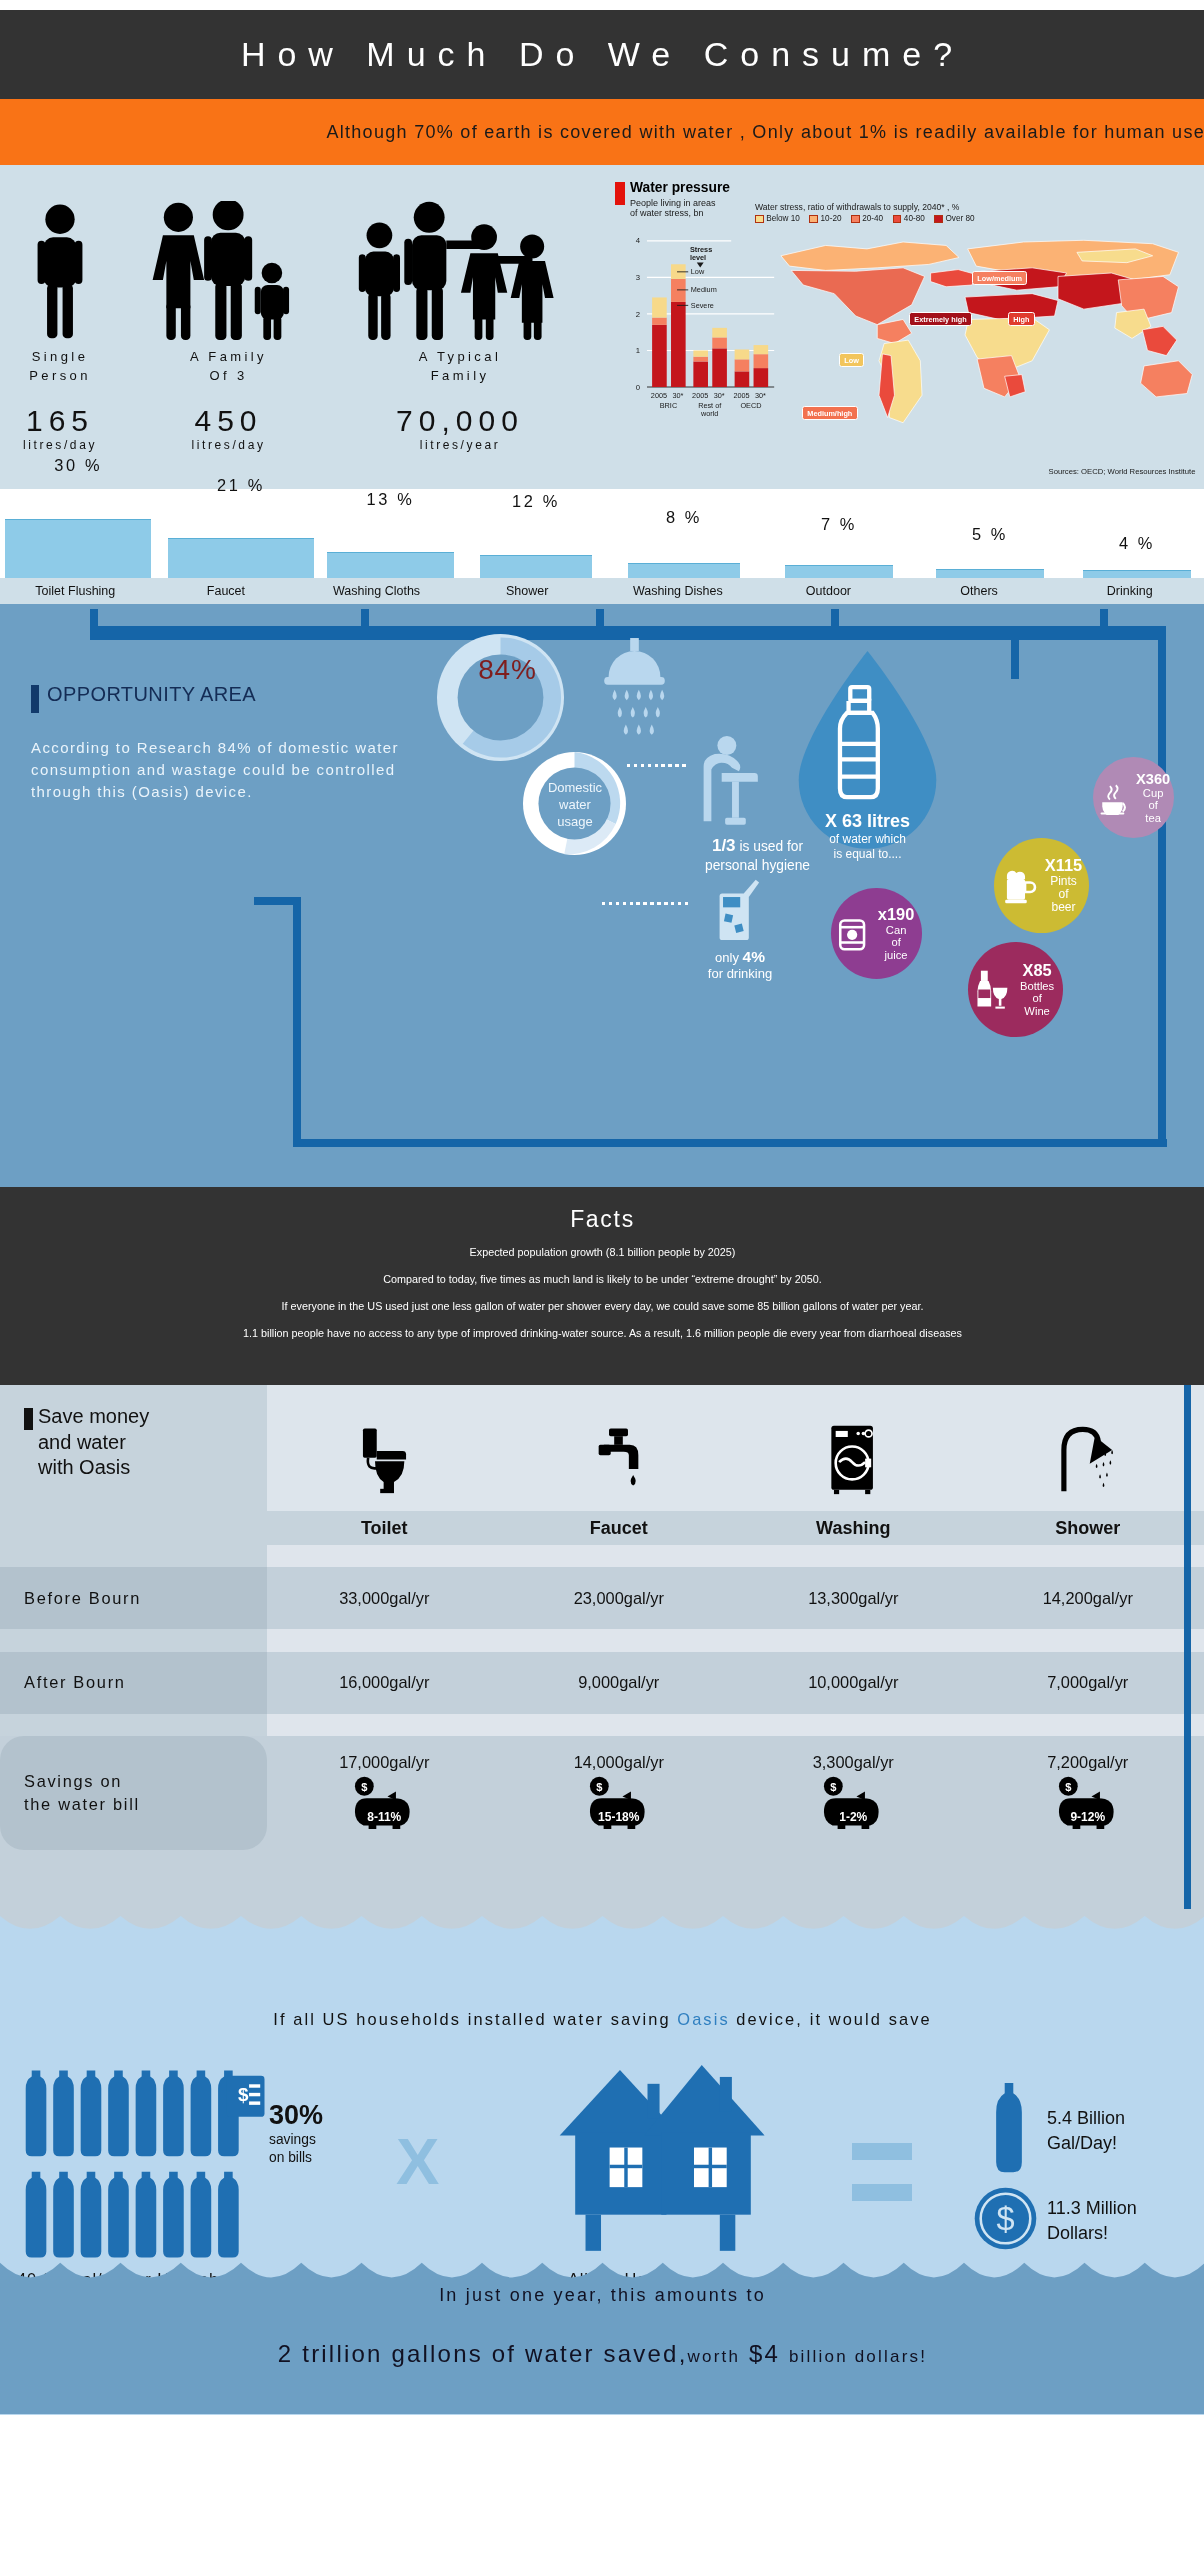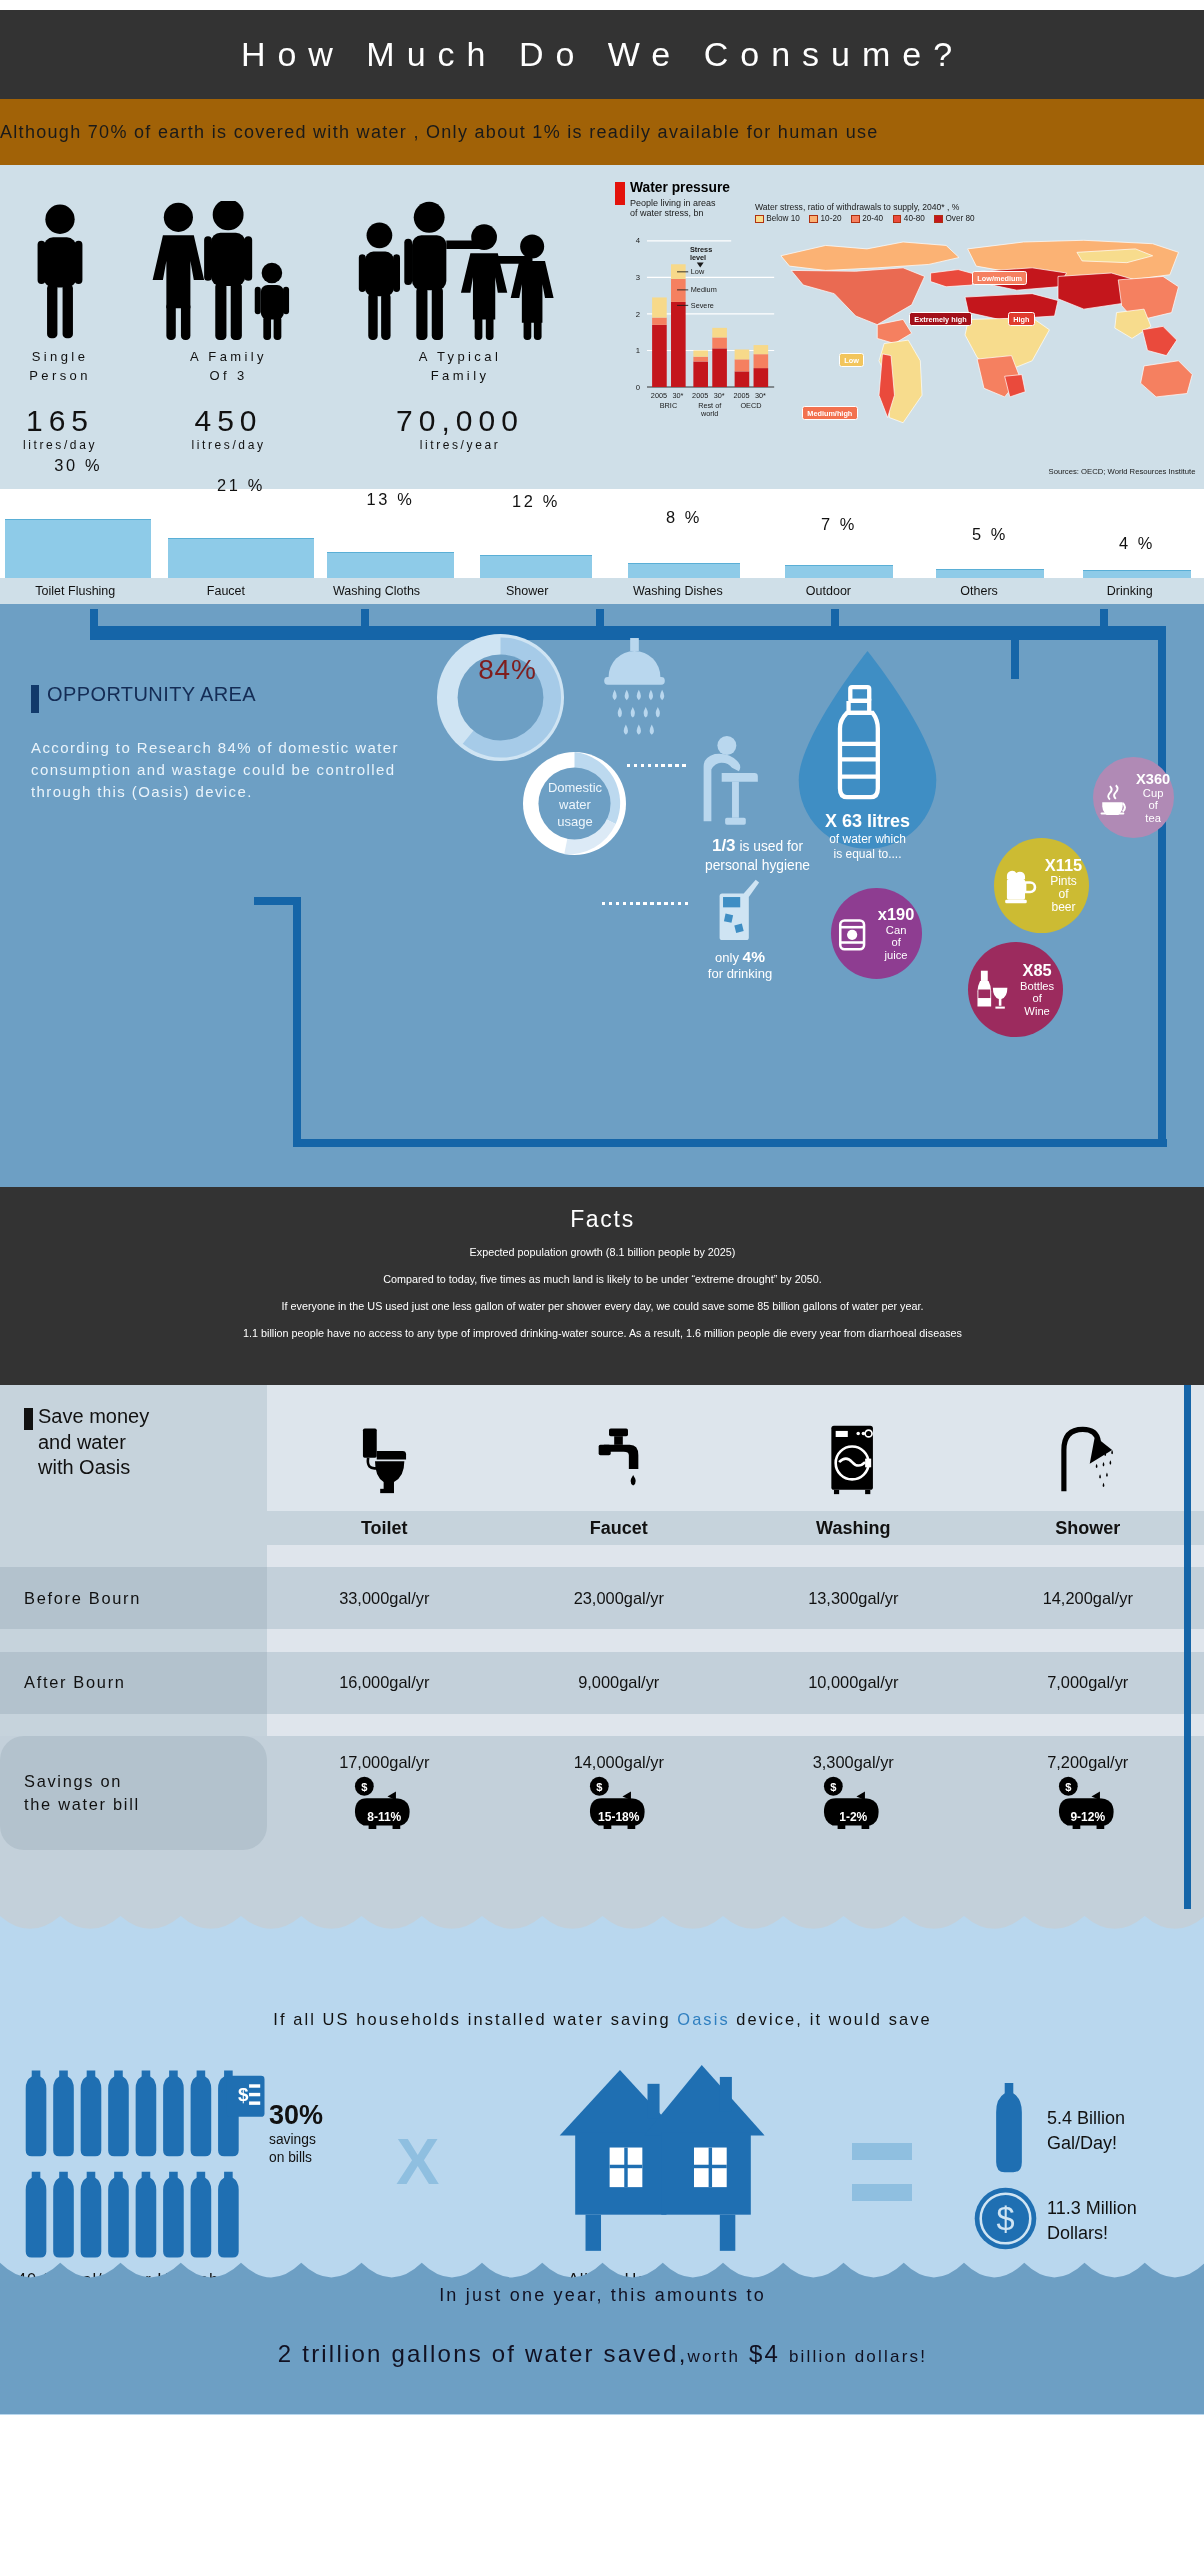--- a/index.html
+++ b/index.html
@@ -6,21 +6,21 @@
   body {
     width:1205px; height:2576px; background:#fff;
     font-family:"Liberation Sans", sans-serif; overflow:hidden; position:relative;
   }
   .page { width:1205px; height:2576px; position:relative;margin-top:10px; }
 
   
   .header { height:89px; background:#333333; display:flex; align-items:center; justify-content:center; }
   .header h1 { color:#ffffff; font-size:34px; font-weight:400; letter-spacing:12px; }
 
-  .subhead { height:66px; background:#a16207; display:flex; align-items:center; justify-content:flex-start; }
+  .subhead { height:66px; background:#f97316; display:flex; align-items:center; justify-content:flex-end; }
   .subhead p { color:#1a1a1a; font-size:18px; letter-spacing:1.3px; }
 
   
   .consume { height:324px; background:#cfdfe8; position:relative; display:flex; }
   .people-zone { width:602px; position:relative;padding-left:32px; }
   .grp { position:absolute; text-align:center; }
   .grp .figs { height:151px; display:flex; align-items:flex-end; justify-content:center; gap:3.4px; }
   .grp .cap { color:#111; font-size:13px; letter-spacing:3.4px; line-height:1.45; margin-top:7.7px; }
   .grp .num { color:#111; font-size:30px; letter-spacing:6px; margin-top:19px; font-weight:300;}
   .grp .unit { color:#111; font-size:12px; letter-spacing:2.6px; }

